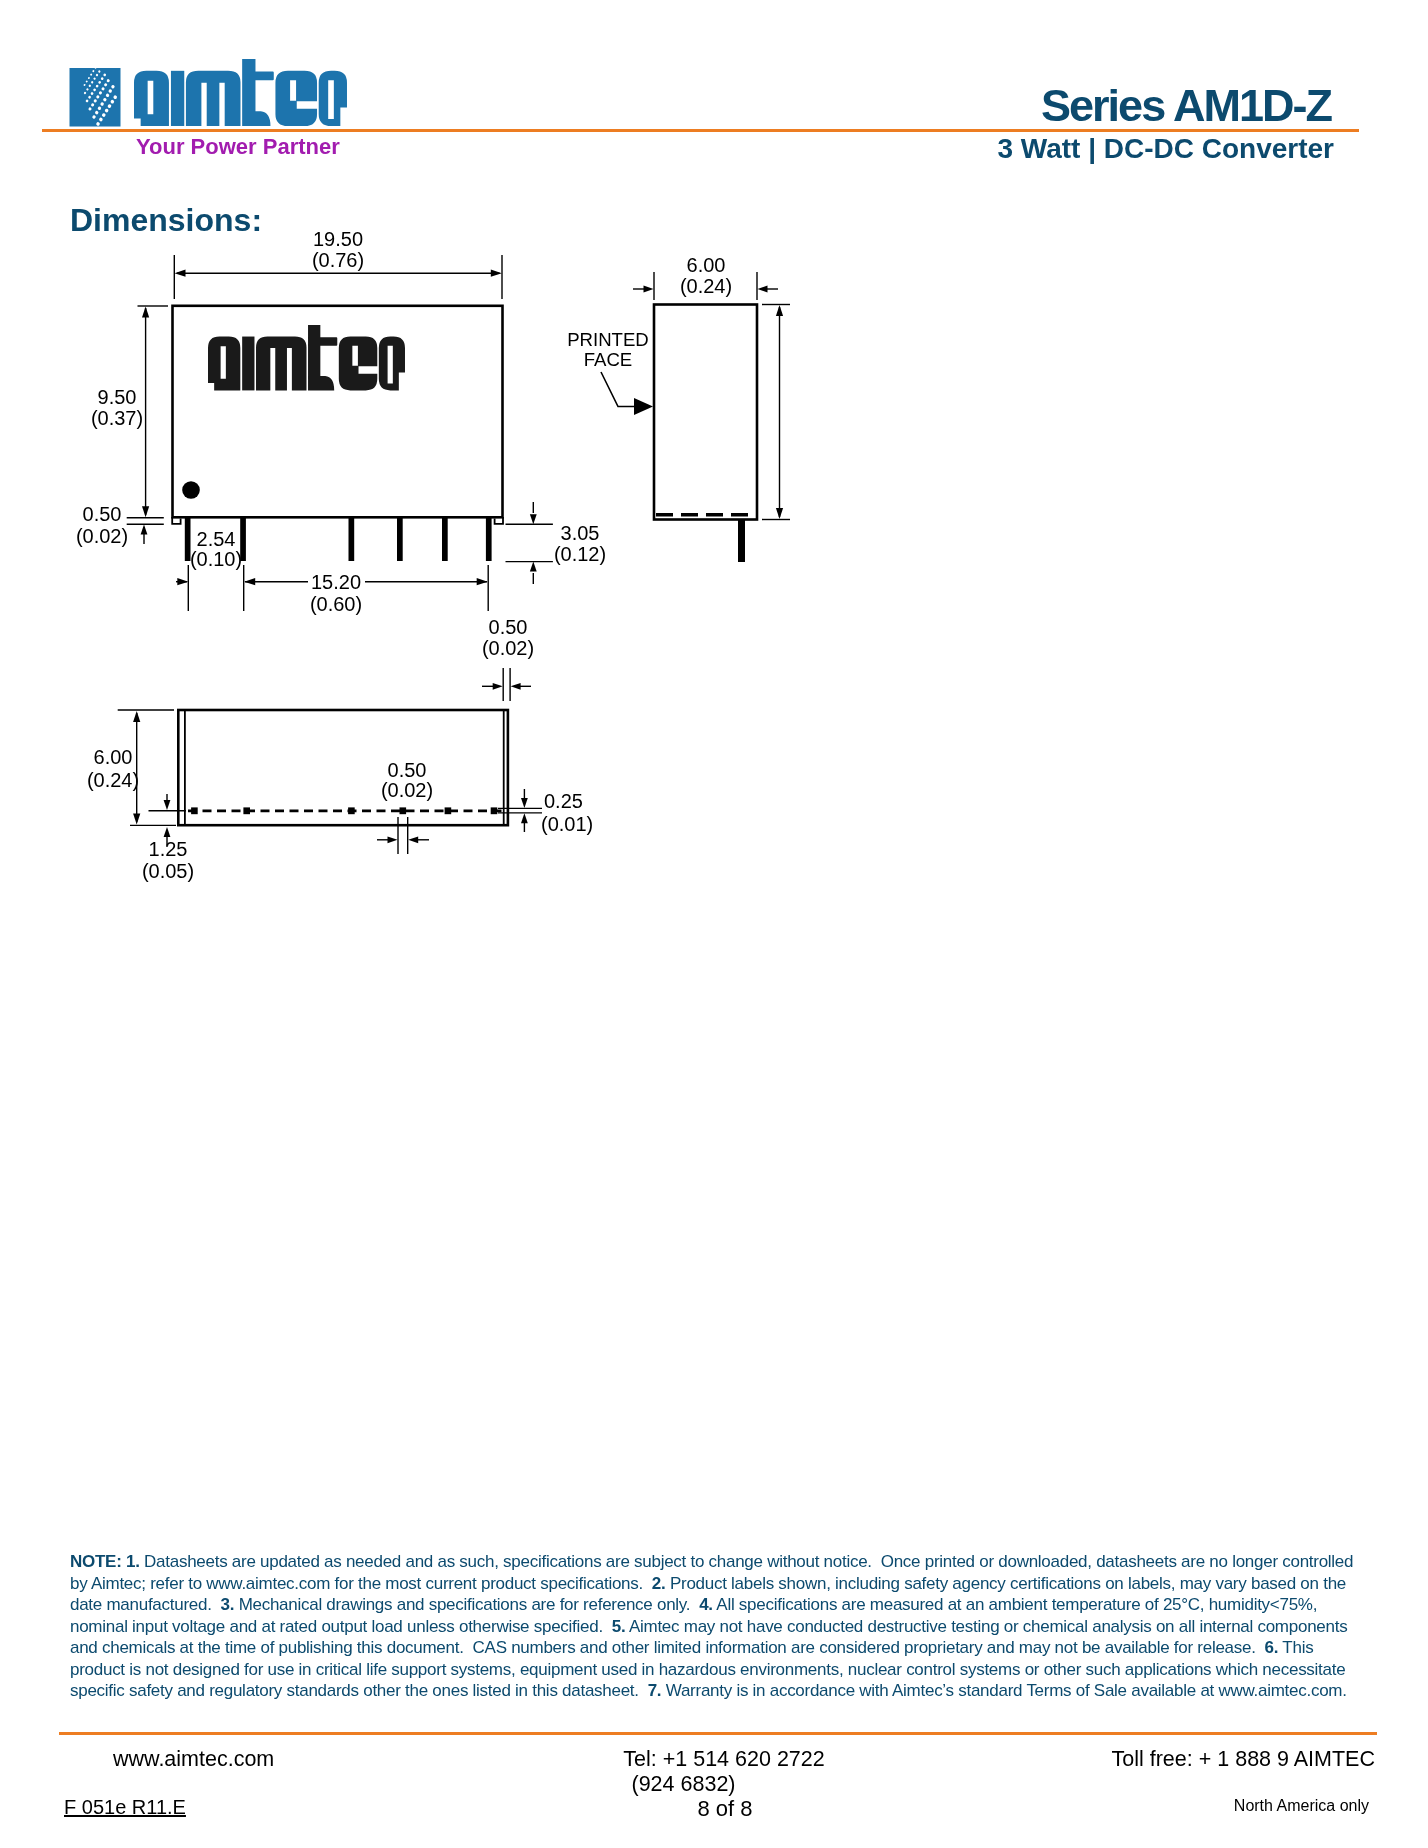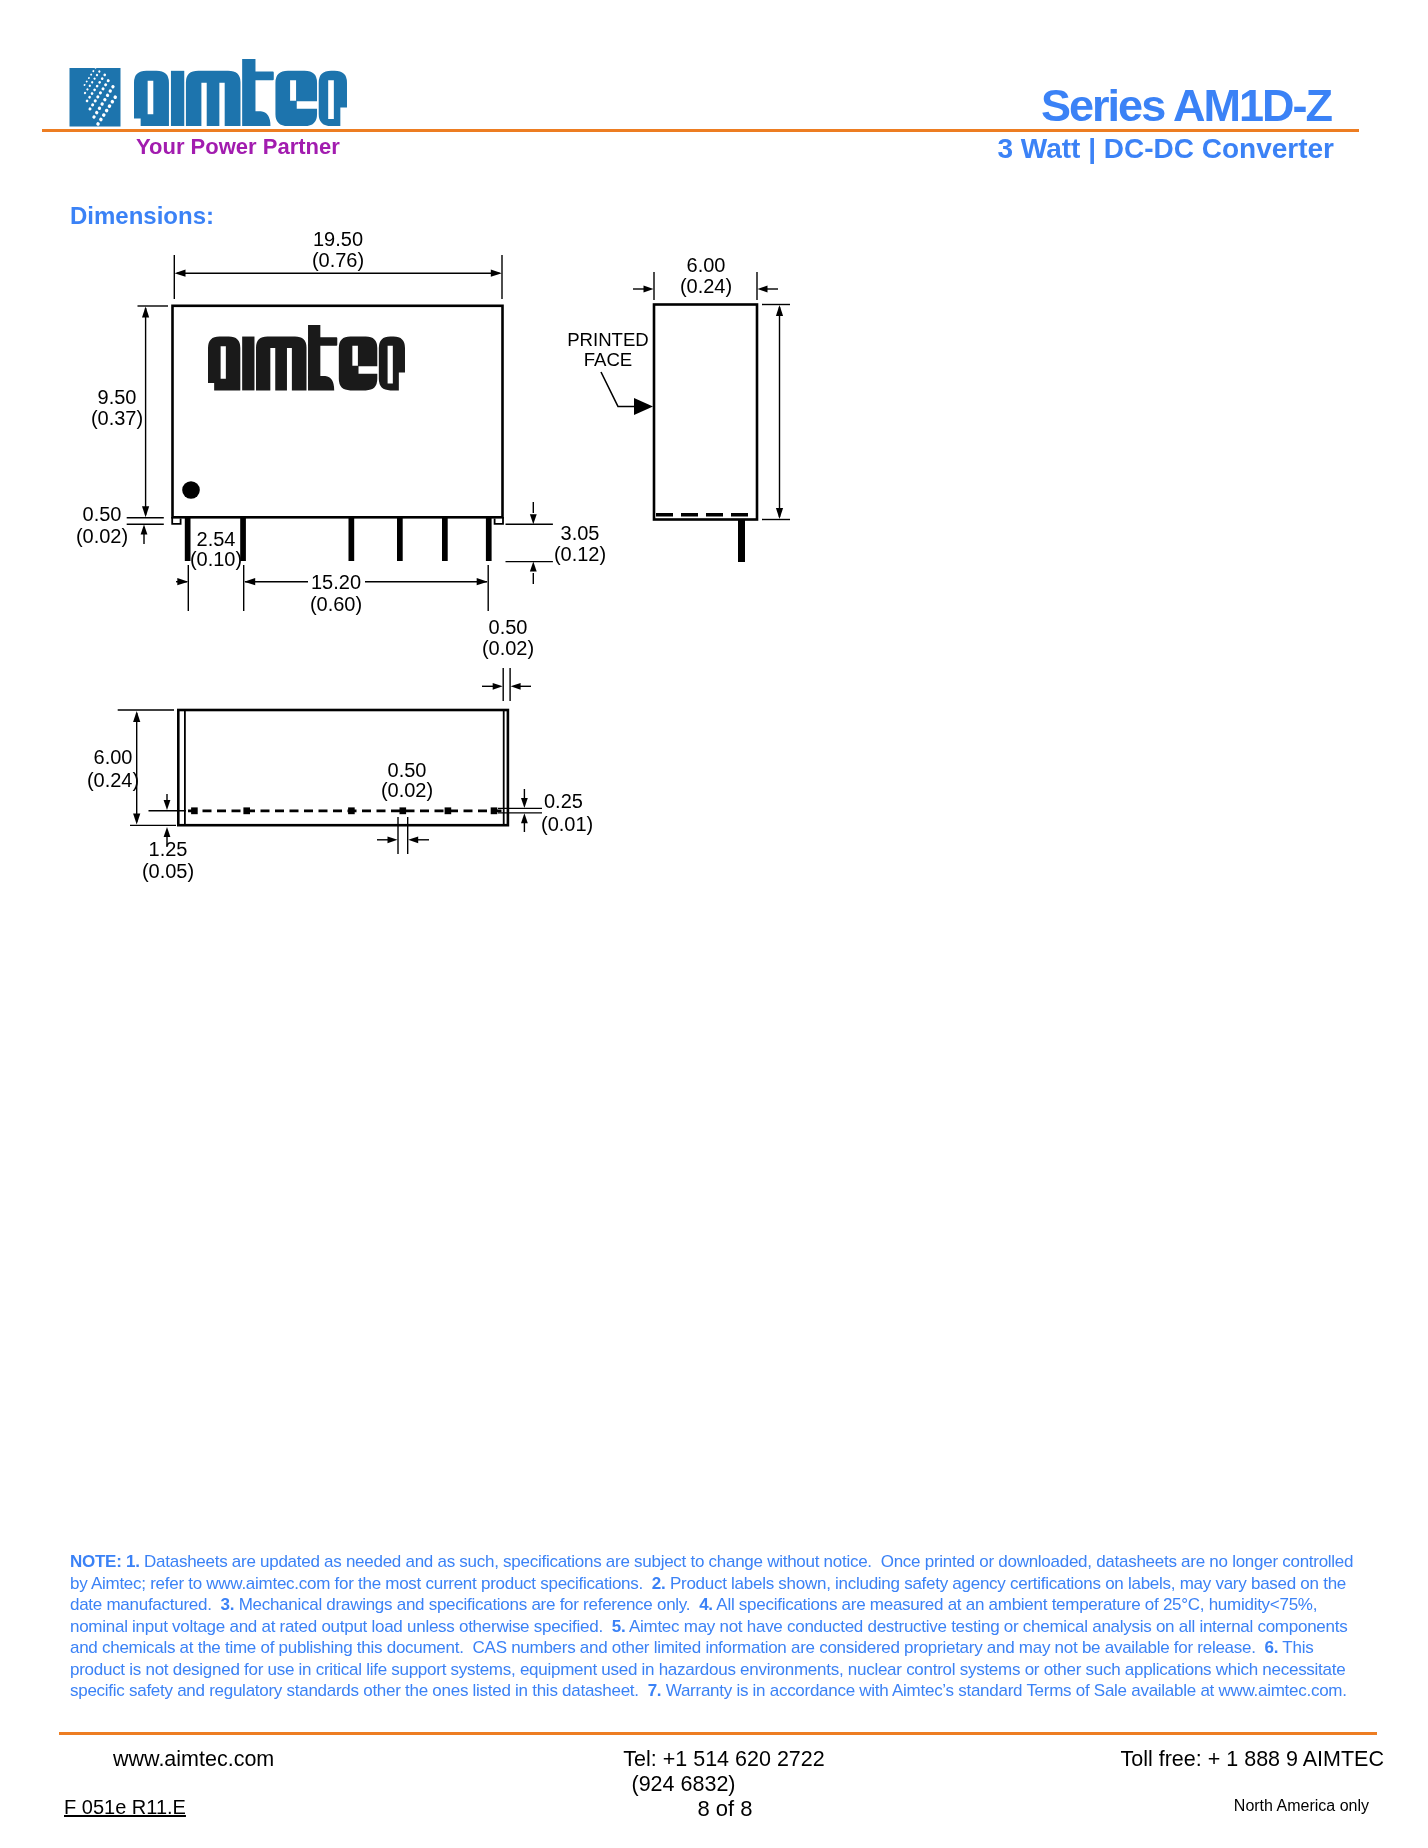--- a/index.html
+++ b/index.html
@@ -1,19 +1,19 @@
 <!DOCTYPE html>
 <html><head>
 <meta charset="utf-8">
 <style>
   html,body{margin:0;padding:0;background:#fff;}
   .page{position:relative;width:1428px;height:1848px;background:#fff;overflow:hidden;
         font-family:"Liberation Sans",sans-serif;color:#000;}
   .abs{position:absolute;}
-  .navy{color:#3b82f6;}
+  .navy{color:#0c4a6e;}
 </style>
 </head>
 <body>
 <div class="page">
 
   <svg class="abs" style="left:0;top:0" width="400" height="170" viewBox="0 0 400 170">
     <g>
       <rect x="69.5" y="68" width="51" height="58.5" fill="#1d74ad"></rect>
       <g stroke="#ffffff" stroke-linecap="round" fill="none">
         <line x1="84.5" y1="85" x2="96" y2="67" stroke-width="1.9" stroke-dasharray="0.1 4.0"></line>
@@ -51,21 +51,21 @@
   </svg>
 
   <div class="abs" style="left:136px;top:133.5px;font-size:22px;font-weight:bold;color:#a21caf;">Your Power Partner</div>
 
   <div class="abs" style="left:42px;top:128.8px;width:1317px;height:2.8px;background:#ed7d22;"></div>
 
   <div class="abs navy" style="left:0;top:80px;width:1331px;text-align:right;font-size:45px;font-weight:bold;letter-spacing:-2px;line-height:normal;">Series AM1D-Z</div>
 
   <div class="abs navy" style="left:0;top:133px;width:1334px;text-align:right;font-size:28px;font-weight:bold;">3 Watt | DC-DC Converter</div>
 
-  <div class="abs navy" style="left:70px;top:202px;font-size:24px;font-weight:bold;">Dimensions:</div>
+  <div class="abs navy" style="left:70px;top:202px;font-size:32px;font-weight:bold;">Dimensions:</div>
 
   <svg class="abs" style="left:0;top:0" width="900" height="920" viewBox="0 0 900 920" fill="none">
 
     <rect x="172.5" y="305.8" width="330" height="211.5" fill="#fff" stroke="#000" stroke-width="2.6"></rect>
 
     <g transform="translate(208,325) scale(0.1539)" fill="#1a1a1a">
       <use href="#aimtecword"></use>
     </g>
 
     <circle cx="191" cy="490" r="8.8" fill="#000"></circle>
@@ -265,21 +265,21 @@
     product is not designed for use in critical life support systems, equipment used in hazardous environments, nuclear control systems or other such applications which necessitate<br>
     specific safety and regulatory standards other the ones listed in this datasheet.&nbsp; <b>7.</b> Warranty is in accordance with Aimtec’s standard Terms of Sale available at www.aimtec.com.
   </div>
 
   <div class="abs" style="left:59px;top:1731.8px;width:1318px;height:2.9px;background:#ed7d22;"></div>
 
   <div class="abs" style="left:69px;top:1747px;font-size:21.5px;margin-left:44px;">www.aimtec.com</div>
 
   <div class="abs" style="left:10px;top:1747px;width:1428px;text-align:center;font-size:21.5px;">Tel: +1 514 620 2722</div>
 
-  <div class="abs" style="left:15px;top:1747px;width:1369px;text-align:right;font-size:21.5px;">Toll free: + 1 888 9 AIMTEC</div>
+  <div class="abs" style="left:6px;top:1747px;width:1369px;text-align:right;font-size:21.5px;">Toll free: + 1 888 9 AIMTEC</div>
 
   <div class="abs" style="left:0;top:1772px;width:1367px;text-align:center;font-size:21.5px;">(924 6832)</div>
 
   <div class="abs" style="left:64px;top:1796px;font-size:20px;text-decoration:underline;">F 051e R11.E</div>
 
   <div class="abs" style="left:11px;top:1796px;width:1428px;text-align:center;font-size:22px;">8 of 8</div>
 
   <div class="abs" style="left:0;top:1797px;width:1369px;text-align:right;font-size:16px;">North America only</div>
 
 </div>

